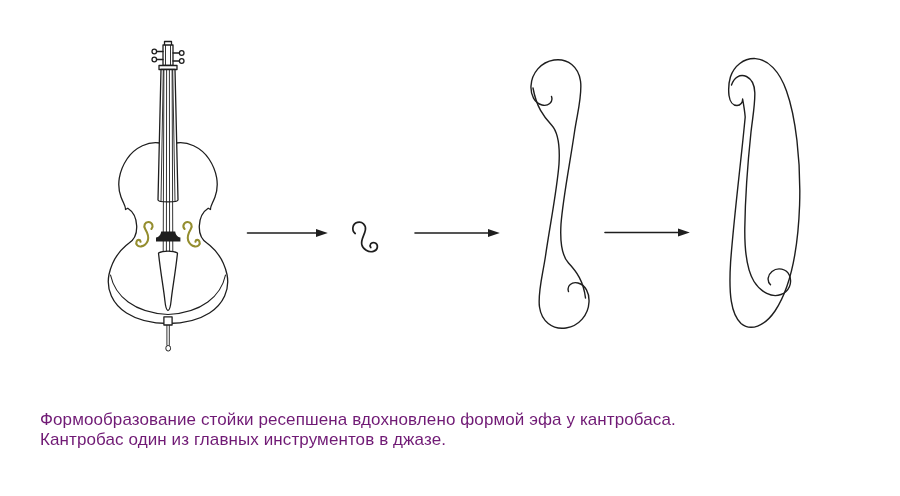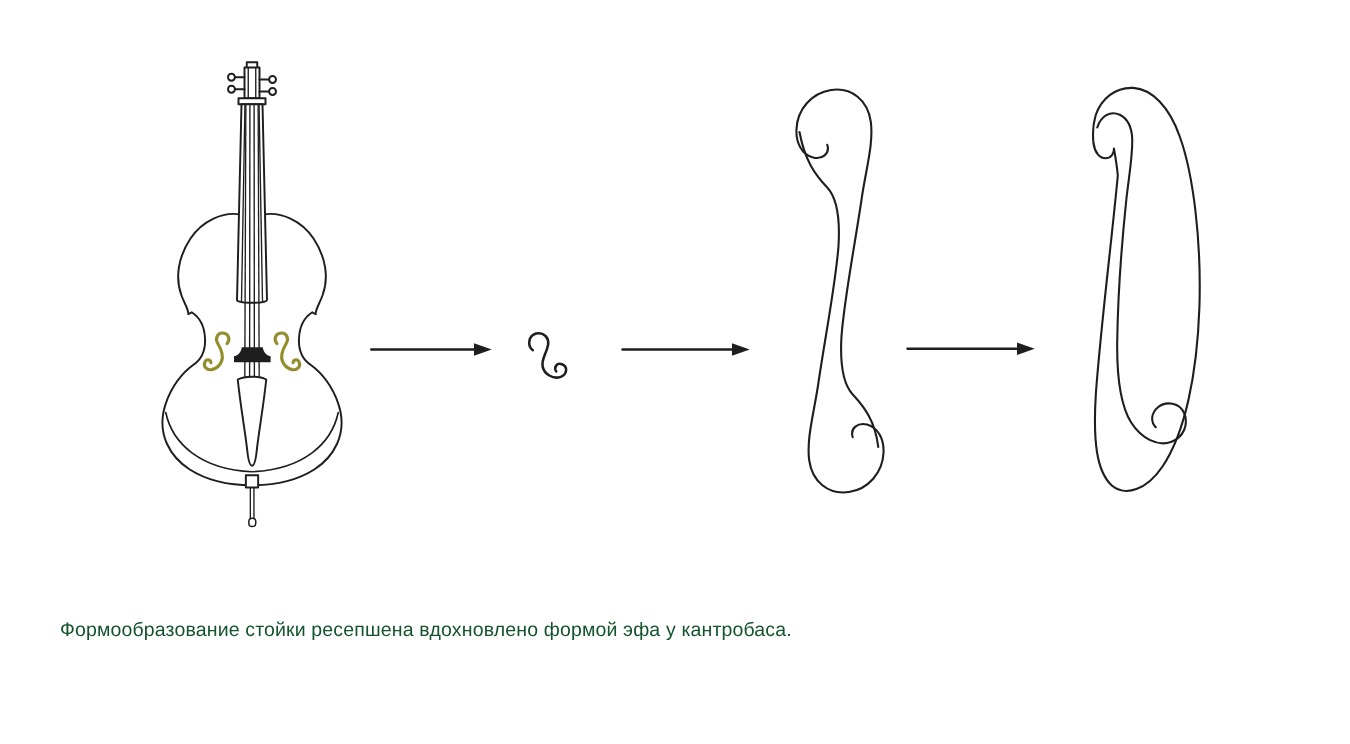--- a/index.html
+++ b/index.html
@@ -10,23 +10,23 @@
     overflow: hidden;
     position: relative;
   }
   .canvas { position: absolute; inset: 0; }
   svg { display: block; }
   .caption {
     position: absolute;
     left: 40px;
     top: 410px;
     width: 640px;
-    font-size: 13px;
+    font-size: 17px;
     line-height: 19.5px;
-    color: #14532d;
+    color: #701a75;
     letter-spacing: 0.1px;
   }
   .caption div { white-space: nowrap; }
   
   .ink   { stroke: #1e1e1e; fill: none; stroke-width: 1.3; stroke-linecap: round; stroke-linejoin: round; }
   .ink-w { stroke: #1e1e1e; fill: #ffffff; stroke-width: 1.3; stroke-linejoin: round; }
   .ink-f { fill: #1e1e1e; stroke: none; }
   .olive { stroke: #948d2e; fill: none; stroke-width: 2.1; stroke-linecap: round; }
   .thin  { stroke: #1e1e1e; fill: none; stroke-width: 0.9; }
 </style>
@@ -206,13 +206,14 @@
       C 761 292.5, 772 298, 781 294.5
       C 789 291.5, 792.5 283, 789.5 275.5
       C 786.5 268.5, 777.5 267, 772 271.5
       C 767.5 275.2, 766.8 281, 770.5 284.8"></path>
   </g>
 </svg>
 </div>
 
 <div class="caption">
   <div>Формообразование стойки ресепшена вдохновлено формой эфа у кантробаса.</div>
+  <div>Кантробас один из главных инструментов в джазе.</div>
 </div>
 
 </body></html>

